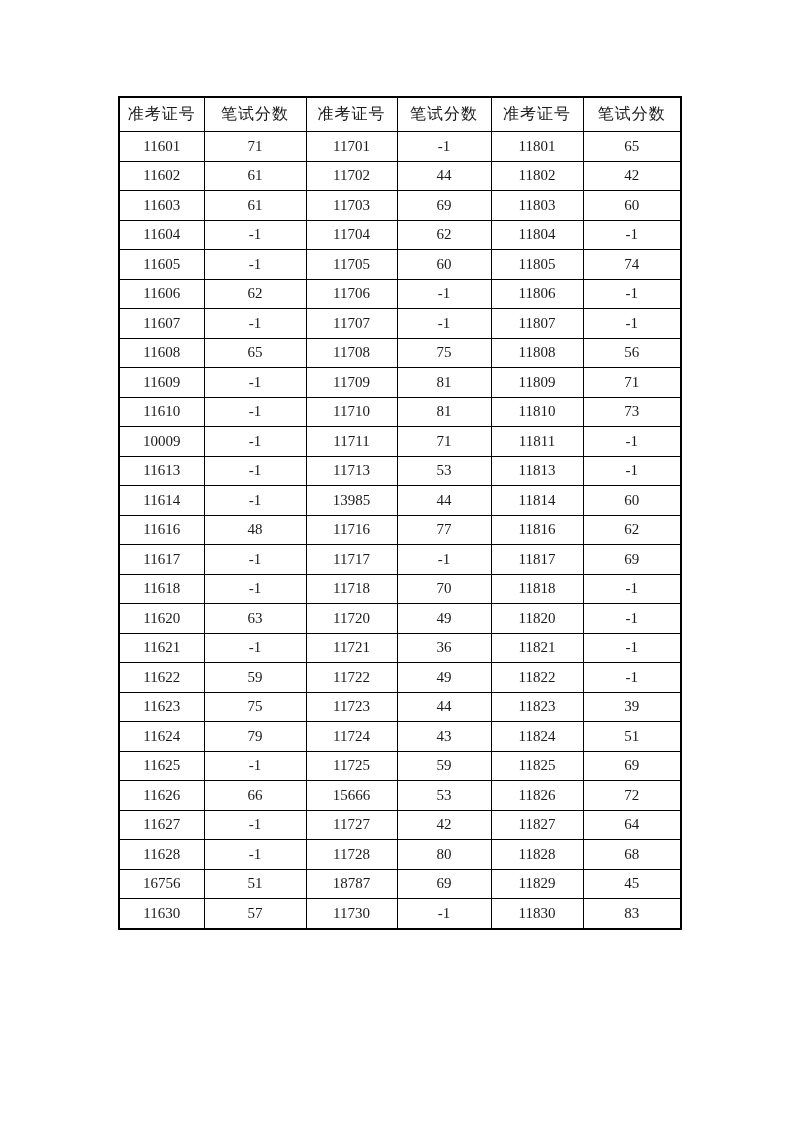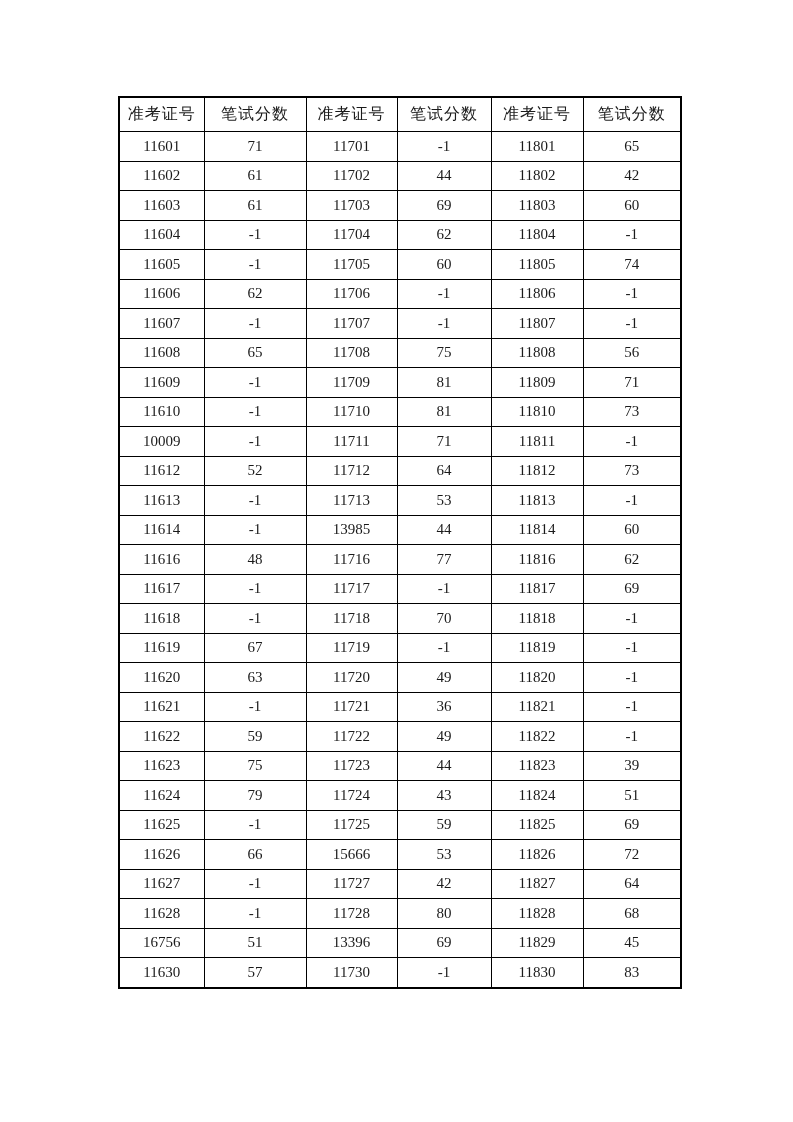--- a/index.html
+++ b/index.html
@@ -151,28 +151,20 @@
         </tr>
         <tr>
           <td>10009</td>
           <td>-1</td>
           <td>11711</td>
           <td>71</td>
           <td>11811</td>
           <td>-1</td>
         </tr>
         <tr>
-          <td>11612</td>
-          <td>52</td>
-          <td>11712</td>
-          <td>64</td>
-          <td>11812</td>
-          <td>73</td>
-        </tr>
-        <tr>
           <td>11613</td>
           <td>-1</td>
           <td>11713</td>
           <td>53</td>
           <td>11813</td>
           <td>-1</td>
         </tr>
         <tr>
           <td>11614</td>
           <td>-1</td>
@@ -199,28 +191,20 @@
         </tr>
         <tr>
           <td>11618</td>
           <td>-1</td>
           <td>11718</td>
           <td>70</td>
           <td>11818</td>
           <td>-1</td>
         </tr>
         <tr>
-          <td>11619</td>
-          <td>67</td>
-          <td>11719</td>
-          <td>-1</td>
-          <td>11819</td>
-          <td>-1</td>
-        </tr>
-        <tr>
           <td>11620</td>
           <td>63</td>
           <td>11720</td>
           <td>49</td>
           <td>11820</td>
           <td>-1</td>
         </tr>
         <tr>
           <td>11621</td>
           <td>-1</td>
@@ -281,21 +265,21 @@
           <td>11628</td>
           <td>-1</td>
           <td>11728</td>
           <td>80</td>
           <td>11828</td>
           <td>68</td>
         </tr>
         <tr>
           <td>16756</td>
           <td>51</td>
-          <td>13396</td>
+          <td>18787</td>
           <td>69</td>
           <td>11829</td>
           <td>45</td>
         </tr>
         <tr>
           <td>11630</td>
           <td>57</td>
           <td>11730</td>
           <td>-1</td>
           <td>11830</td>

